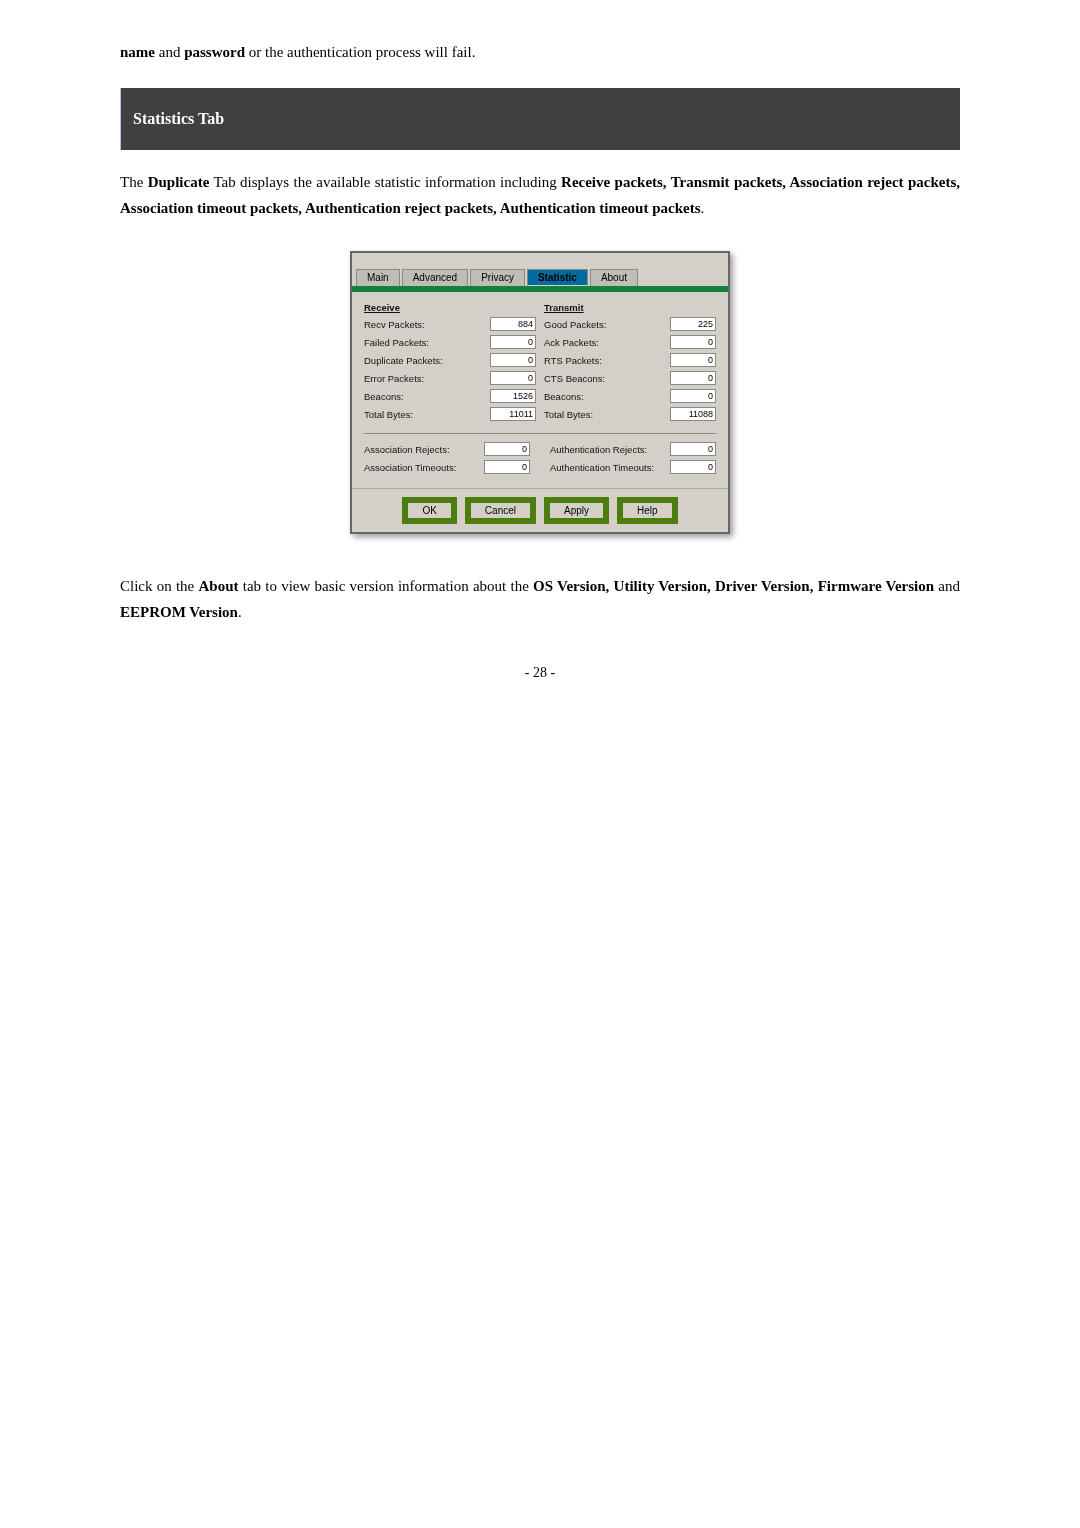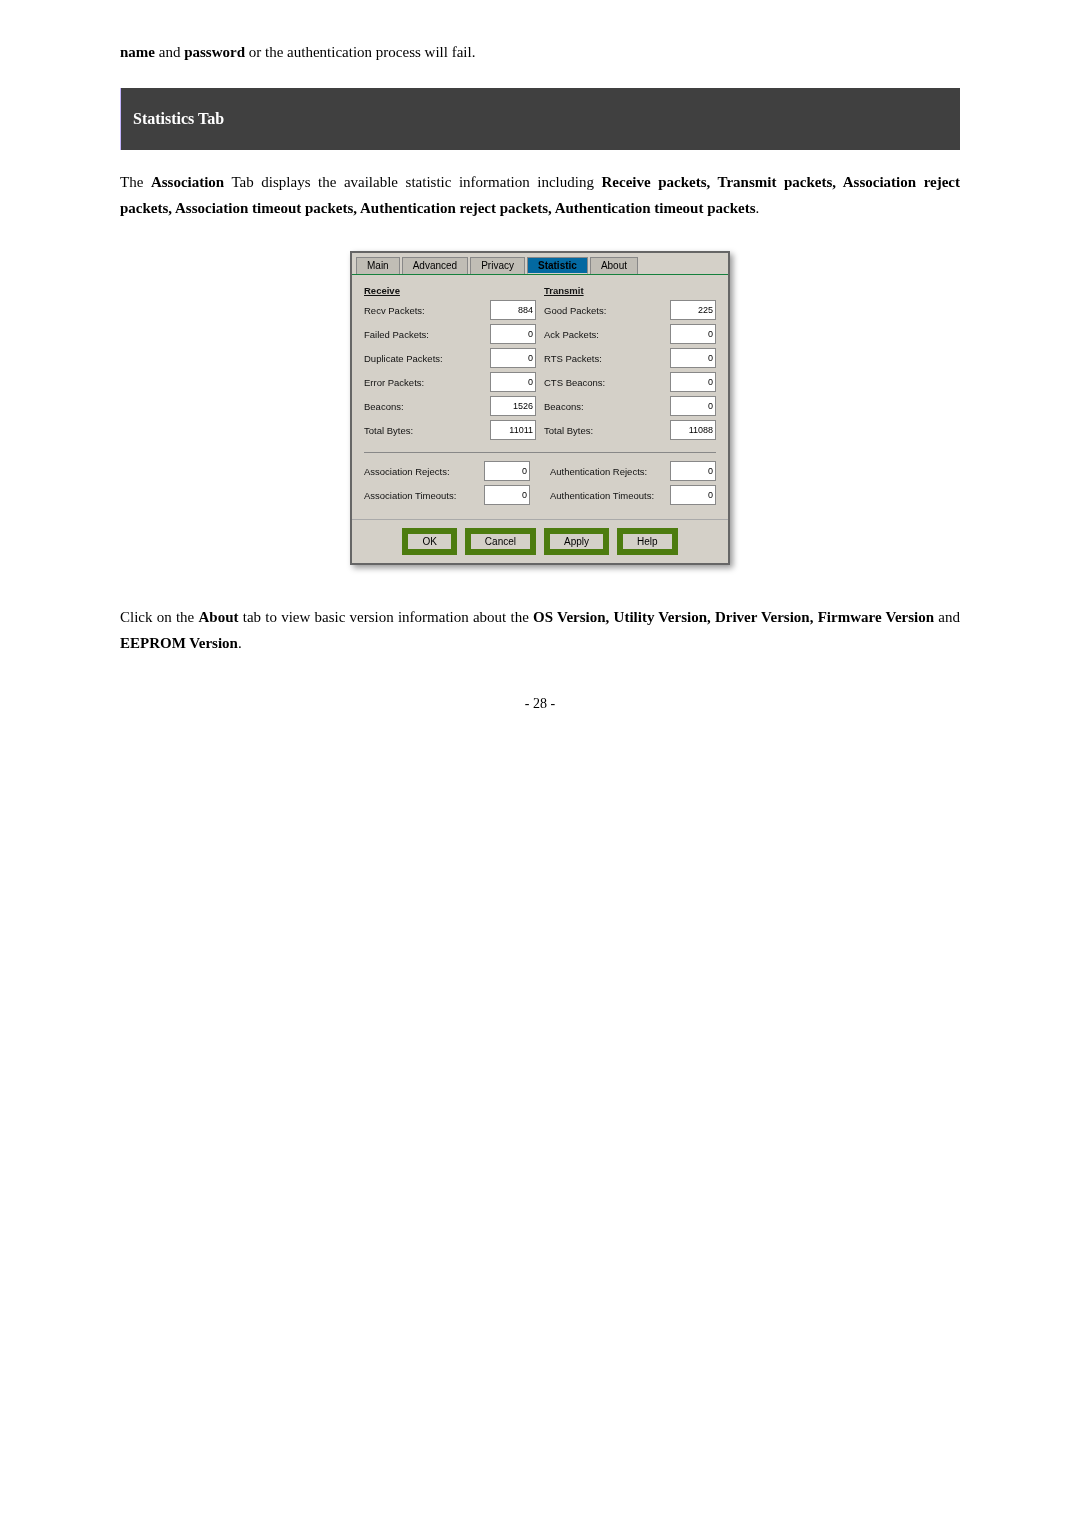--- a/index.html
+++ b/index.html
@@ -84,22 +84,22 @@
       display: flex;
       align-items: center;
       justify-content: center;
       cursor: pointer;
       color: #000;
     }
 
     .dialog-tabs {
       display: flex;
       background: #d4d0c8;
-      padding: 4px 4px 0 4px;
-      border-bottom: 1px solid #15803d;
+      padding: 16px 4px 0 4px;
+      border-bottom: 6px solid #15803d;
     }
 
     .dialog-tab {
       padding: 2px 10px;
       border: 1px solid #888;
       border-bottom: none;
       margin-right: 2px;
       background: #c0bdb5;
       font-size: 10px;
       cursor: pointer;
@@ -125,21 +125,21 @@
     }
 
     .stat-label {
       font-size: 9.5px;
       color: #111;
       flex: 1;
     }
 
     .stat-value {
       width: 46px;
-      height: 20px;
+      height: 14px;
       background: white;
       border: 1px solid #888;
       font-size: 9px;
       text-align: right;
       padding-right: 2px;
       display: flex;
       align-items: center;
       justify-content: flex-end;
     }
 
@@ -186,21 +186,21 @@
 <p class="intro-text">
   <b>name</b><span> and </span><b>password</b><span> or the authentication process will fail.</span>
 </p>
 
 <div class="section-block">
   <div class="section-header">
     <span>Statistics Tab</span>
   </div>
 
   <p class="body-text">
-    The <b>Association</b> Tab displays the available statistic information including
+    The <b>Duplicate</b> Tab displays the available statistic information including
     <b>Receive packets, Transmit packets, Association reject packets,
     Association timeout packets, Authentication reject packets,
     Authentication timeout packets</b>.
   </p>
 
   <div class="dialog-container">
     <div class="dialog-box">
 
 
       <div class="dialog-tabs">

